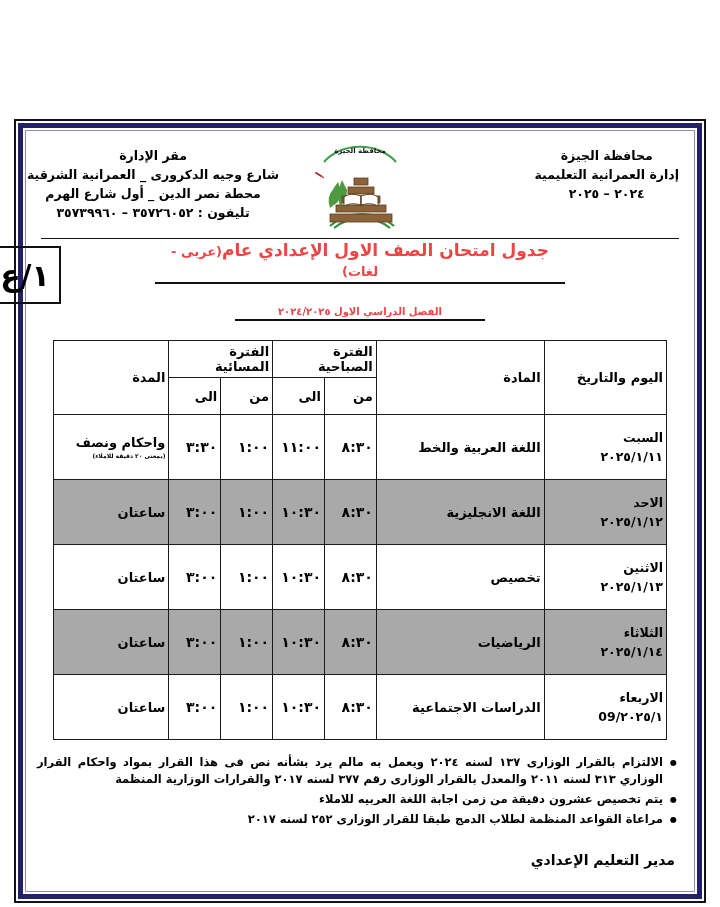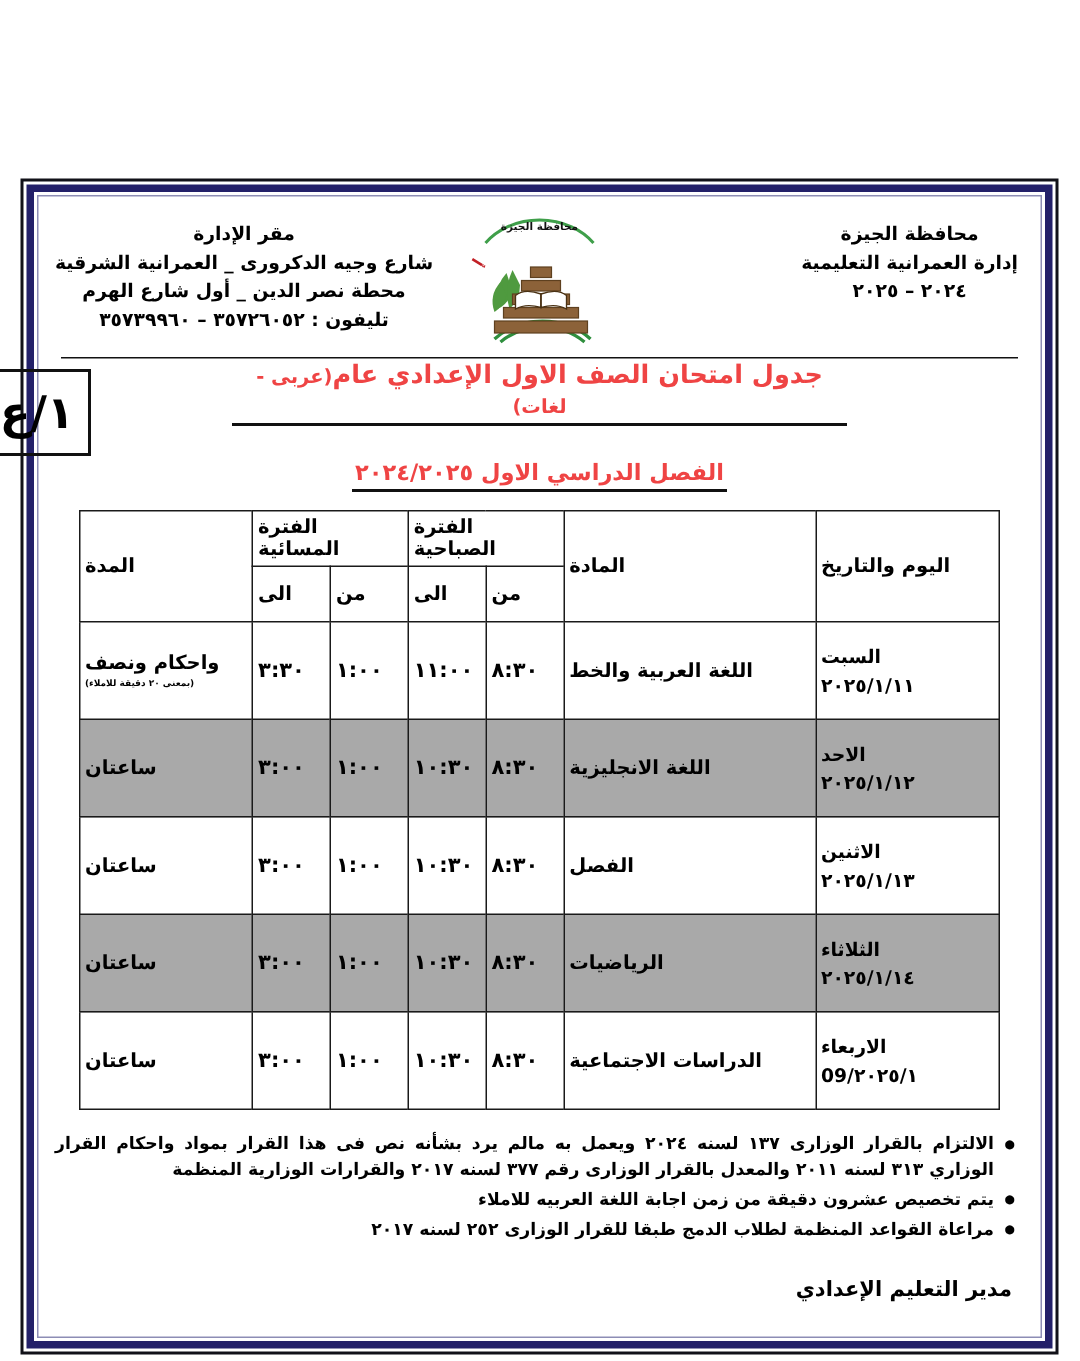--- a/index.html
+++ b/index.html
@@ -70,21 +70,21 @@
     font-size: 12.5px;
     line-height: 19px;
     color: #000;
     white-space: nowrap;
   }
   .lh-right {
     right: 14px;
     text-align: center;
   }
   .lh-left {
-    left: 10px;
+    left: 0;
     text-align: center;
   }
   .lh-line { display: block; }
 
   .logo {
     position: absolute;
     left: 50%;
     transform: translateX(-50%);
     top: 4px;
     width: 112px;
@@ -127,38 +127,38 @@
     display: block;
   }
   .title-main {
     font-size: 17px;
     padding-bottom: 2px;
     border-bottom: 2.2px solid #111;
     width: 410px;
     margin: 4px auto 0 auto;
   }
   .title-sub {
-    font-size: 15px;
+    font-size: 10px;
     padding-bottom: 2px;
     border-bottom: 2.2px solid #111;
     width: 250px;
     margin: 22px auto 0 auto;
   }
   .title-paren { font-size: 13px; }
 
   
   table.sched {
     border-collapse: collapse;
     margin: 18px auto 0 auto;
     width: 614px;
     table-layout: fixed;
   }
   table.sched th, table.sched td {
     border: 1.6px solid #1a1a1a;
-    text-align: left;
+    text-align: right;
     vertical-align: middle;
     font-weight: bold;
     color: #000;
     padding: 2px 3px;
   }
   table.sched thead th {
     font-size: 13px;
     height: 32px;
   }
   .th-day   { width: 98px; }
@@ -326,21 +326,21 @@
             <td class="cell-day"><span>الاحد</span><br><span>٢٠٢٥/١/١٢</span></td>
             <td class="cell-subj">اللغة الانجليزية</td>
             <td class="cell-time">٨:٣٠</td>
             <td class="cell-time">١٠:٣٠</td>
             <td class="cell-time">١:٠٠</td>
             <td class="cell-time">٣:٠٠</td>
             <td class="cell-dur"><span>ساعتان</span></td>
           </tr>
           <tr>
             <td class="cell-day"><span>الاثنين</span><br><span>٢٠٢٥/١/١٣</span></td>
-            <td class="cell-subj">الفصل</td>
+            <td class="cell-subj">تخصيص</td>
             <td class="cell-time">٨:٣٠</td>
             <td class="cell-time">١٠:٣٠</td>
             <td class="cell-time">١:٠٠</td>
             <td class="cell-time">٣:٠٠</td>
             <td class="cell-dur"><span>ساعتان</span></td>
           </tr>
           <tr class="shaded">
             <td class="cell-day"><span>الثلاثاء</span><br><span>٢٠٢٥/١/١٤</span></td>
             <td class="cell-subj">الرياضيات</td>
             <td class="cell-time">٨:٣٠</td>

